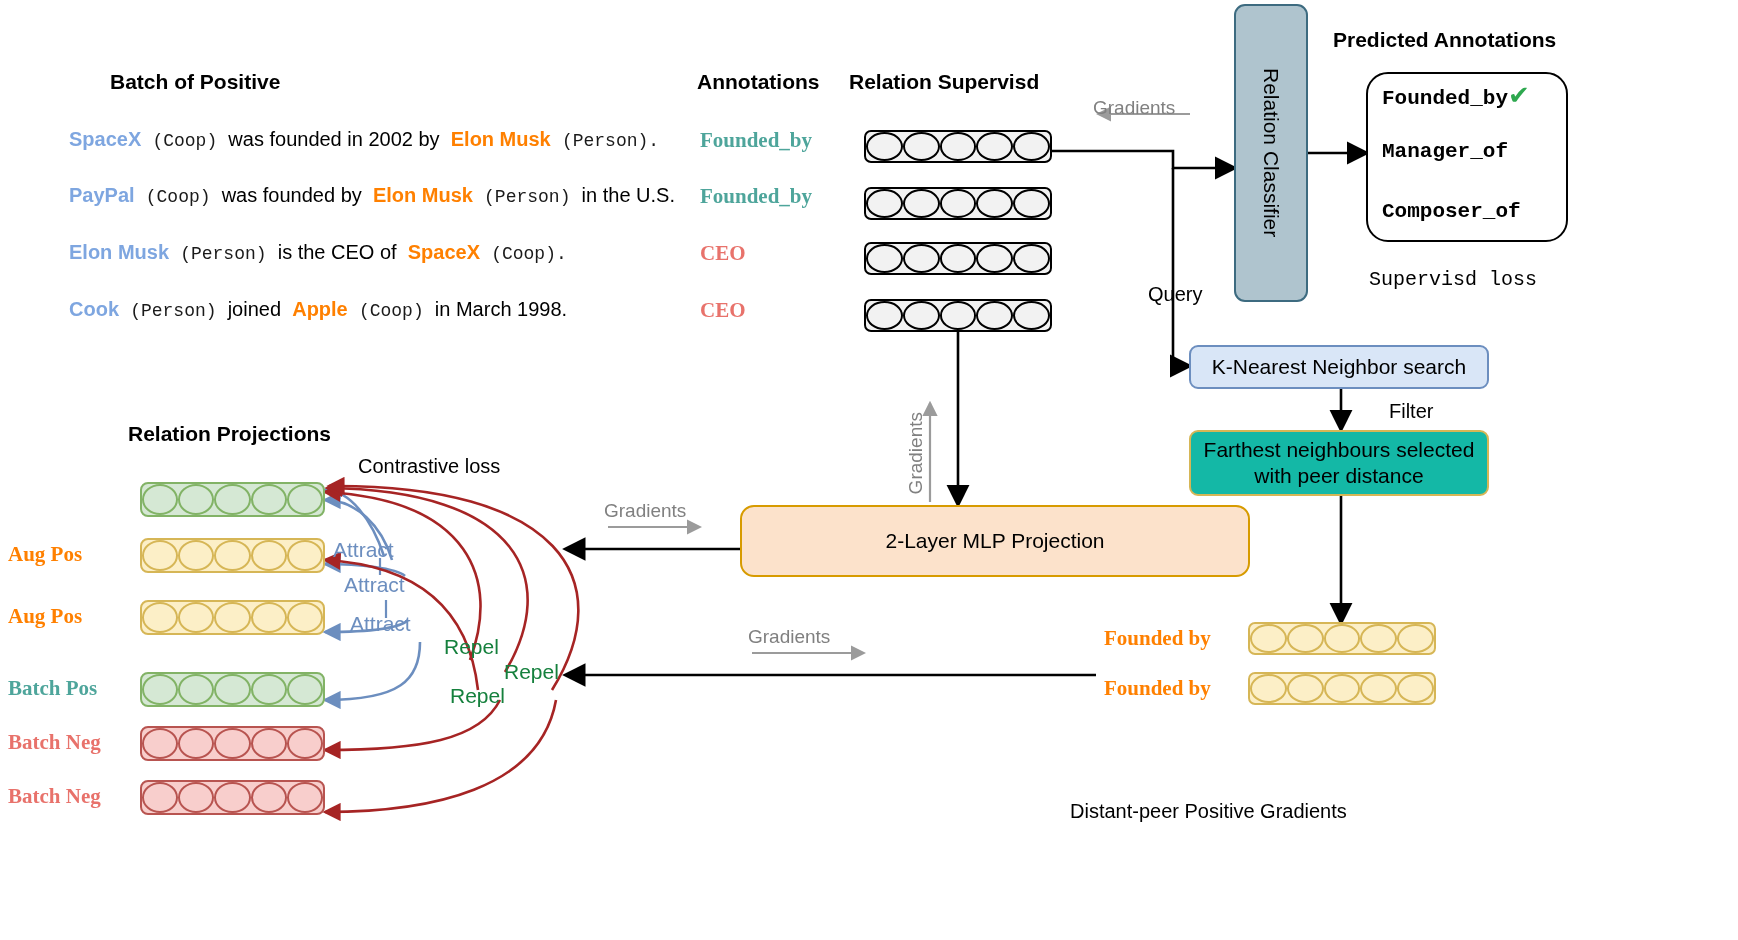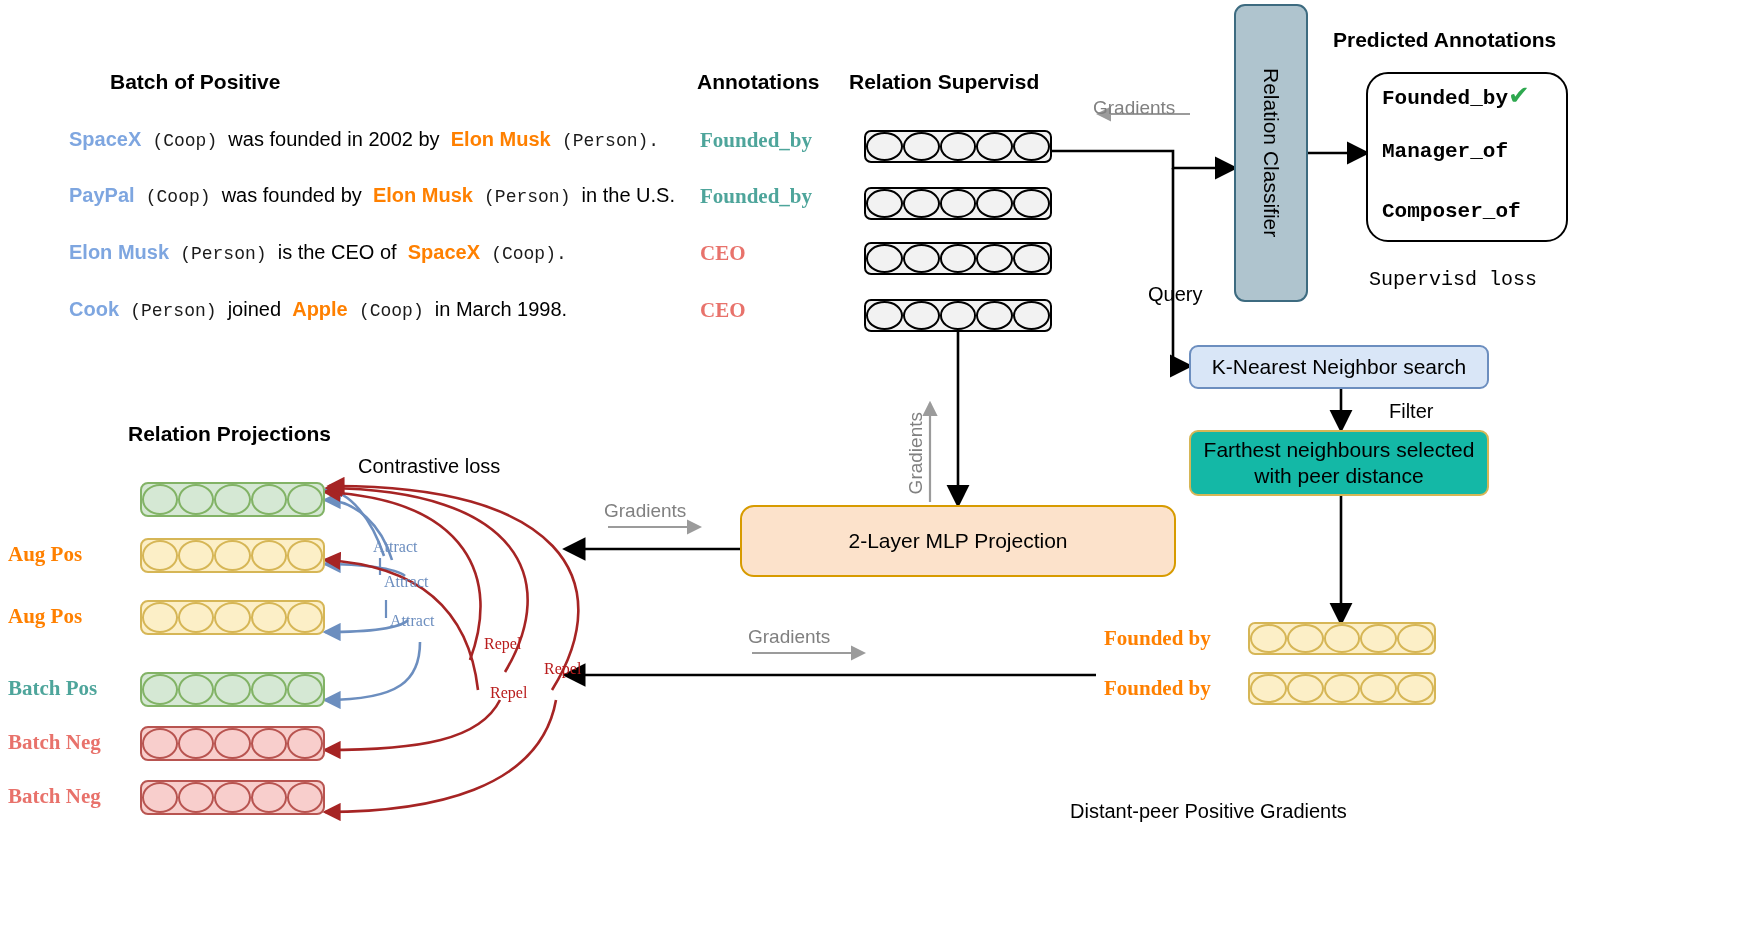--- a/index.html
+++ b/index.html
@@ -70,25 +70,25 @@
   }
   .pred-item {
     position:absolute;
     font-family:"Liberation Mono", monospace;
     font-weight:bold; font-size:21px; color:#000;
     white-space:nowrap;
   }
   .check { color:#2EA84F; font-size:26px; font-weight:bold;
            font-family:"DejaVu Sans", sans-serif; }
   .arrlbl {
-    position:absolute; font-family:Liberation Serif, serif;
-    font-size:16px; white-space:nowrap;margin-left:40px;
+    position:absolute; font-family:Liberation Sans, sans-serif;
+    font-size:21px; white-space:nowrap;
   }
   .attract { color:#6C8EBF; }
-  .repel   { color:#b91c1c; }
+  .repel   { color:#15803d; }
   svg.overlay { position:absolute; left:0; top:0; width:1738px; height:940px;
                 pointer-events:none; }
 </style>
 </head>
 <body>
 
 <svg class="overlay" viewBox="0 0 1738 940">
   <defs>
     <marker id="mk-black" markerWidth="9" markerHeight="9" refX="7.5" refY="4.5" orient="auto" markerUnits="strokeWidth">
       <path d="M0,0 L9,4.5 L0,9 z" fill="#000"></path>
@@ -216,21 +216,21 @@
   <span>K-Nearest Neighbor search</span>
 </div>
 <div class="abs plain" style="left:1389px; top:400px;">Filter</div>
 
 <div class="node" style="left:1189px; top:430px; width:300px; height:66px;
      background:#14b8a6; border:2px solid #D6B656; flex-direction:column;">
   <span>Farthest neighbours selected</span>
   <span>with peer distance</span>
 </div>
 
-<div class="node" style="left:740px; top:505px; width:436px; height:72px;
+<div class="node" style="left:740px; top:505px; width:510px; height:72px;
      background:#FCE2CB; border:2.5px solid #D79B00; border-radius:14px;">
   <span>2-Layer MLP Projection</span>
 </div>
 
 <div class="abs grad-lbl" style="left:1093px; top:97px;">Gradients</div>
 <div class="abs grad-lbl" style="left:905px; top:412px; writing-mode:vertical-rl;
      transform:rotate(180deg);">Gradients</div>
 <div class="abs grad-lbl" style="left:604px; top:500px;">Gradients</div>
 <div class="abs grad-lbl" style="left:748px; top:626px;">Gradients</div>
 

